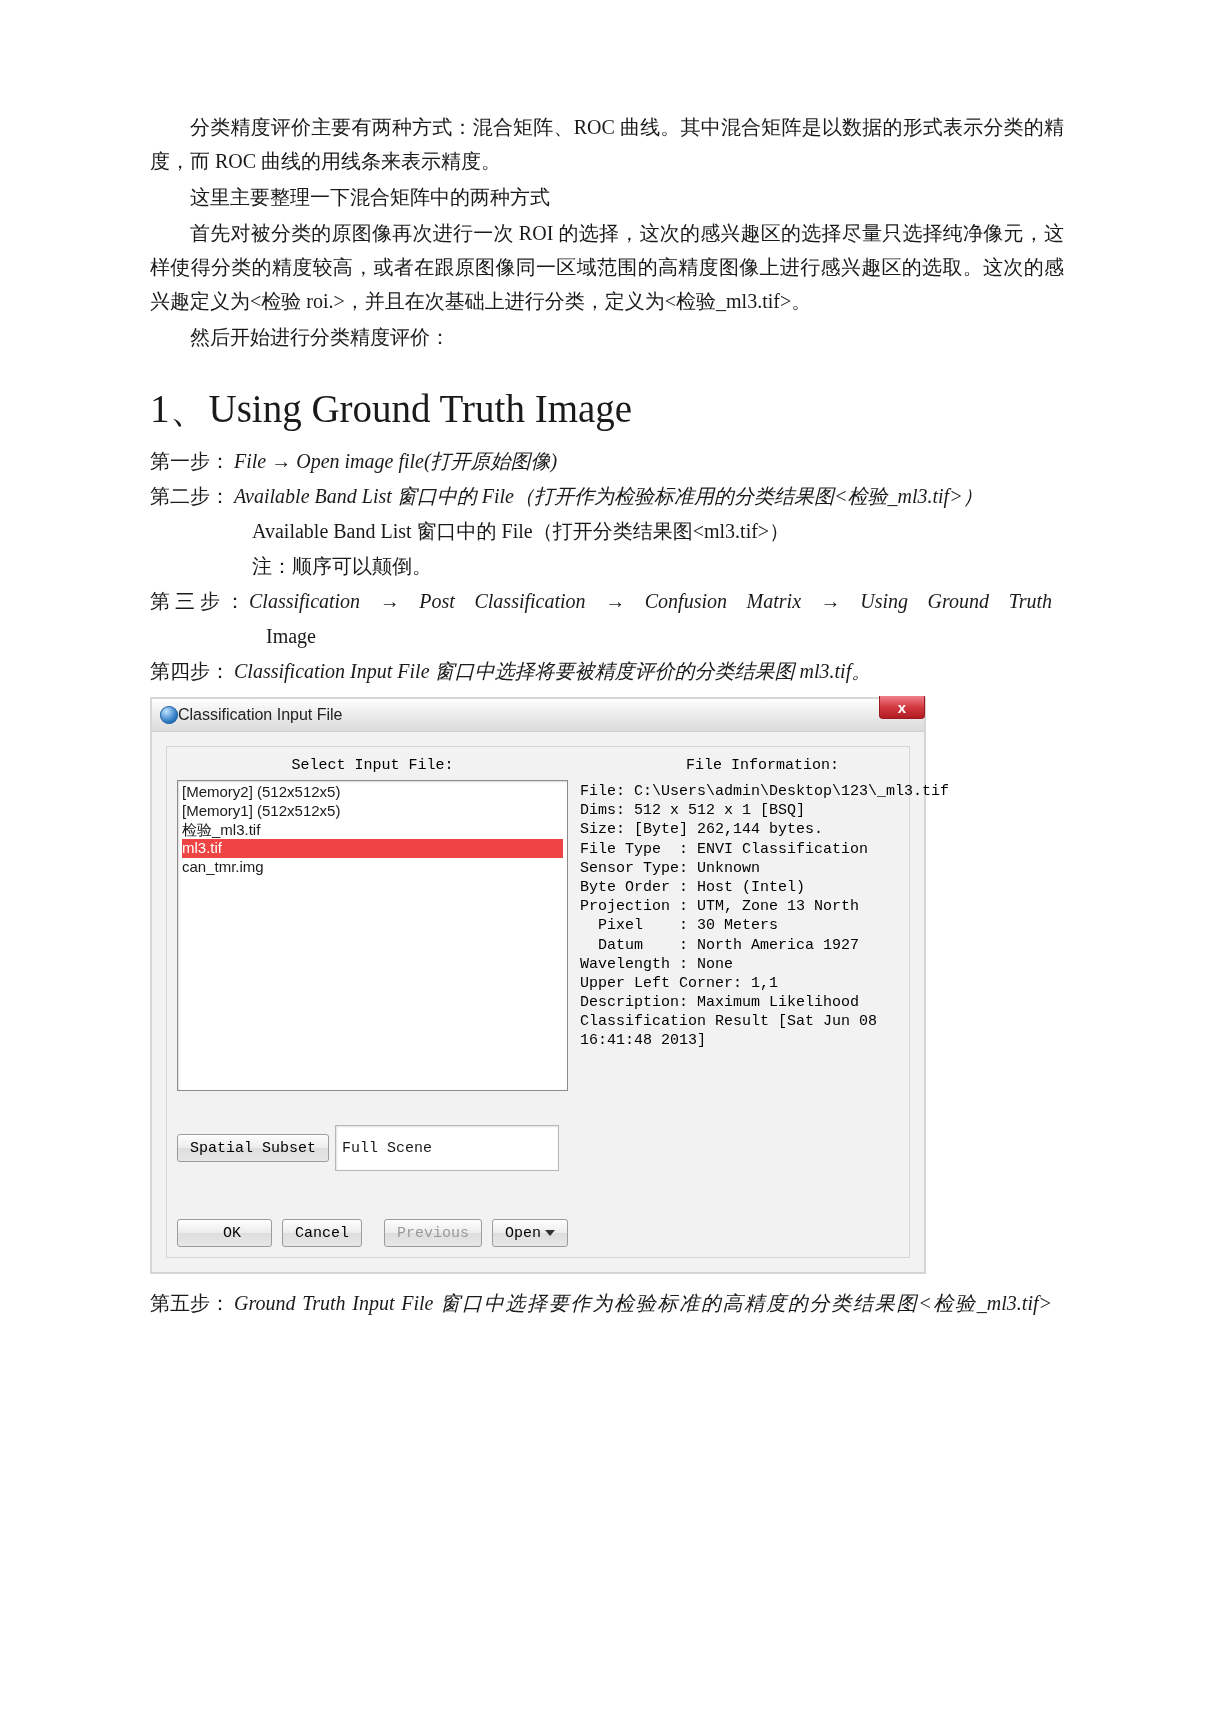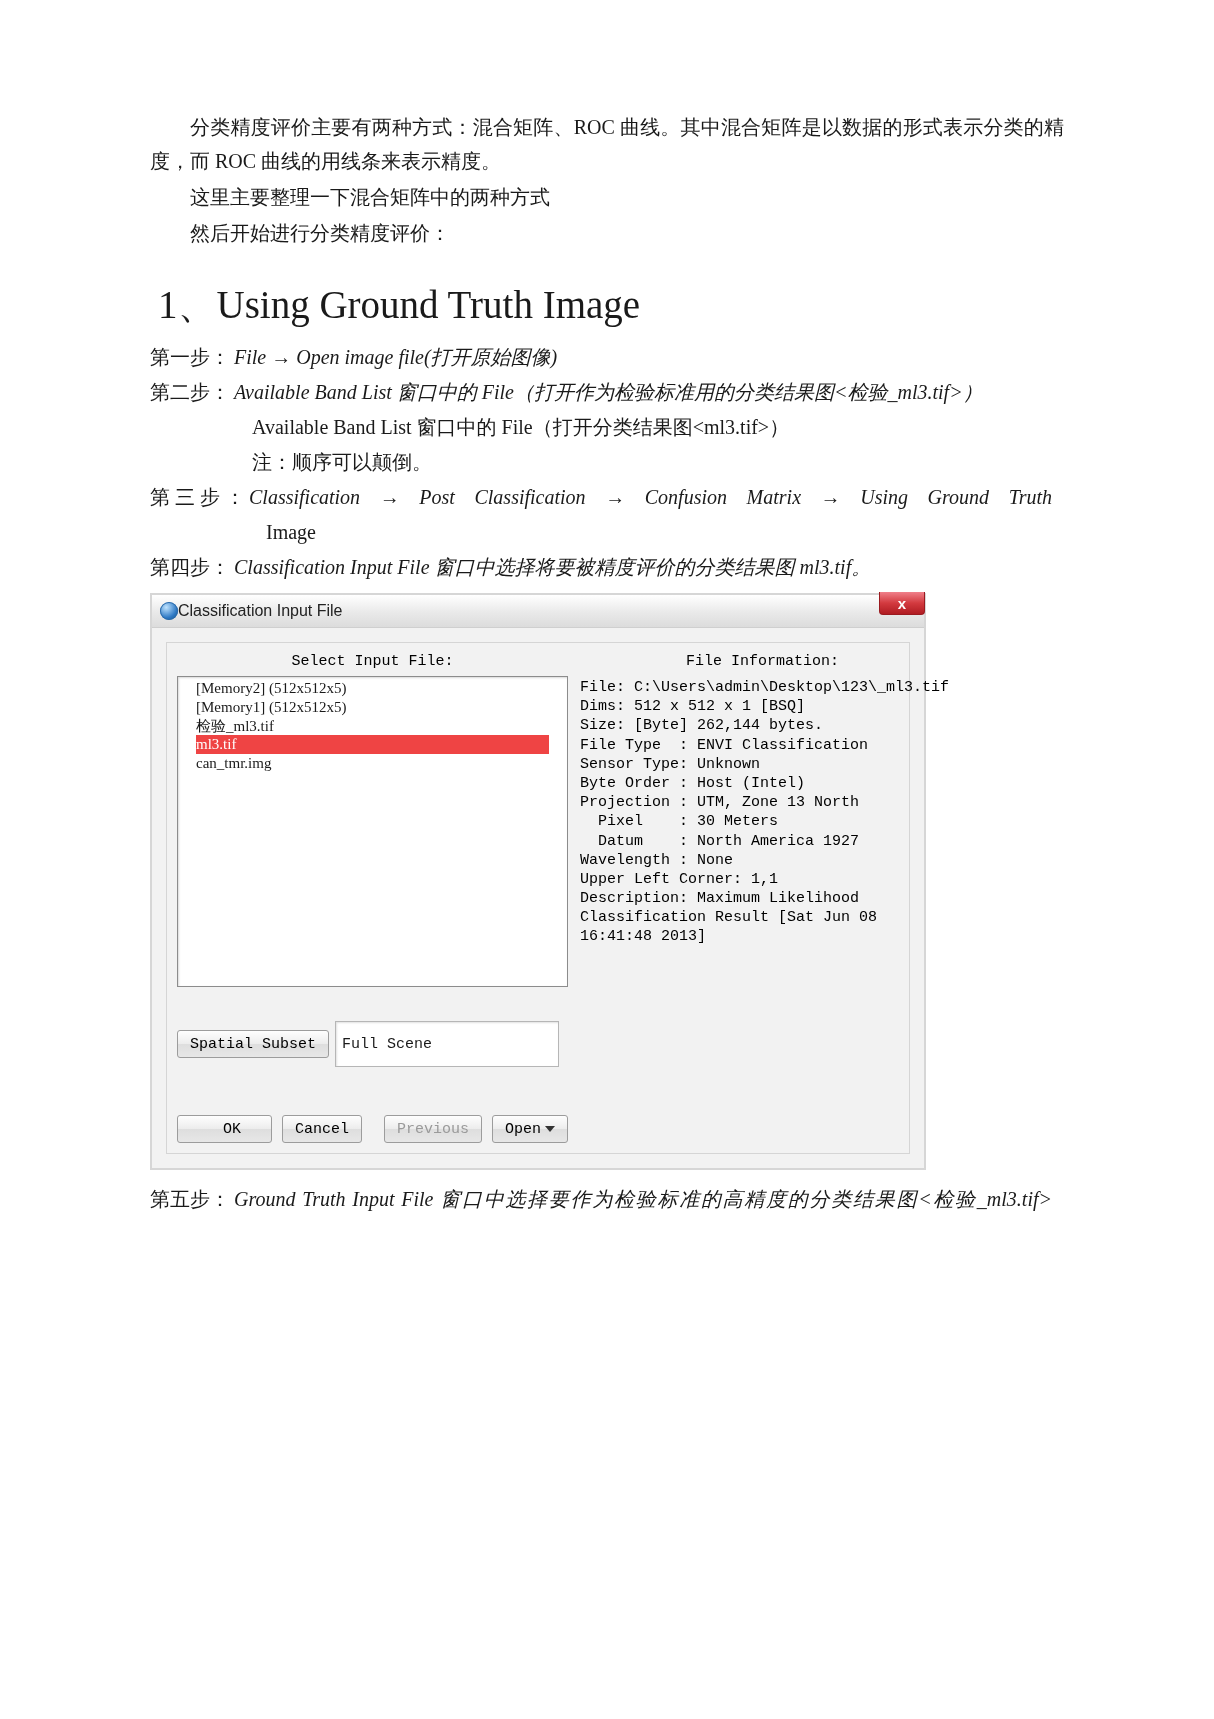--- a/index.html
+++ b/index.html
@@ -18,21 +18,21 @@
   .para {
     font-size: 20px;
     line-height: 1.7;
     text-align: justify;
     text-indent: 2em;
     margin: 0 0 2px 0;
   }
   .heading {
     font-size: 39px;
     font-family: "Times New Roman", serif;
-    margin: 28px 0 10px 8px;
+    margin: 28px 0 10px 0;
     font-weight: normal;
   }
   .step {
     font-size: 20px;
     line-height: 1.55;
     margin: 0 12px 4px 0;
     display: flex;
     align-items: flex-start;
   }
   .step .label {
@@ -116,24 +116,24 @@
     font-family: "Courier New", monospace;
     font-size: 15px;
     margin: 4px 0 6px 0;
     color: #000;
   }
   .filelist {
     height: 305px;
     background: #fff;
     border: 1px solid #8c8c8c;
     box-shadow: inset 1px 1px 2px rgba(0,0,0,0.15);
-    font-family: Liberation Serif, serif;
+    font-family: Liberation Sans, sans-serif;
     font-size: 15px;
     line-height: 1.25;
-    padding: 2px 18px;
+    padding: 2px 4px;
     overflow: hidden;
   }
   .filelist div { white-space: pre; }
   .filelist .selected {
     background: #ef4444;
     color: #fff;
   }
   .info-area {
     font-family: "Courier New", monospace;
     font-size: 15px;
@@ -191,20 +191,21 @@
     margin-left: 4px;
   }
 </style>
 </head>
 <body>
 
 <div class="page">
 
   <p class="para">分类精度评价主要有两种方式：混合矩阵、ROC 曲线。其中混合矩阵是以数据的形式表示分类的精度，而 ROC 曲线的用线条来表示精度。</p>
   <p class="para">这里主要整理一下混合矩阵中的两种方式</p>
+  <p class="para">首先对被分类的原图像再次进行一次 ROI 的选择，这次的感兴趣区的选择尽量只选择纯净像元，这样使得分类的精度较高，或者在跟原图像同一区域范围的高精度图像上进行感兴趣区的选取。这次的感兴趣定义为&lt;检验 roi.&gt;，并且在次基础上进行分类，定义为&lt;检验_ml3.tif&gt;。</p>
   <p class="para">然后开始进行分类精度评价：</p>
 
   <h1 class="heading">1、Using Ground Truth Image</h1>
 
   <div class="step">
     <span class="label">第一步：</span>
     <span class="body">File → Open image file(打开原始图像)</span>
   </div>
 
   <div class="step">

